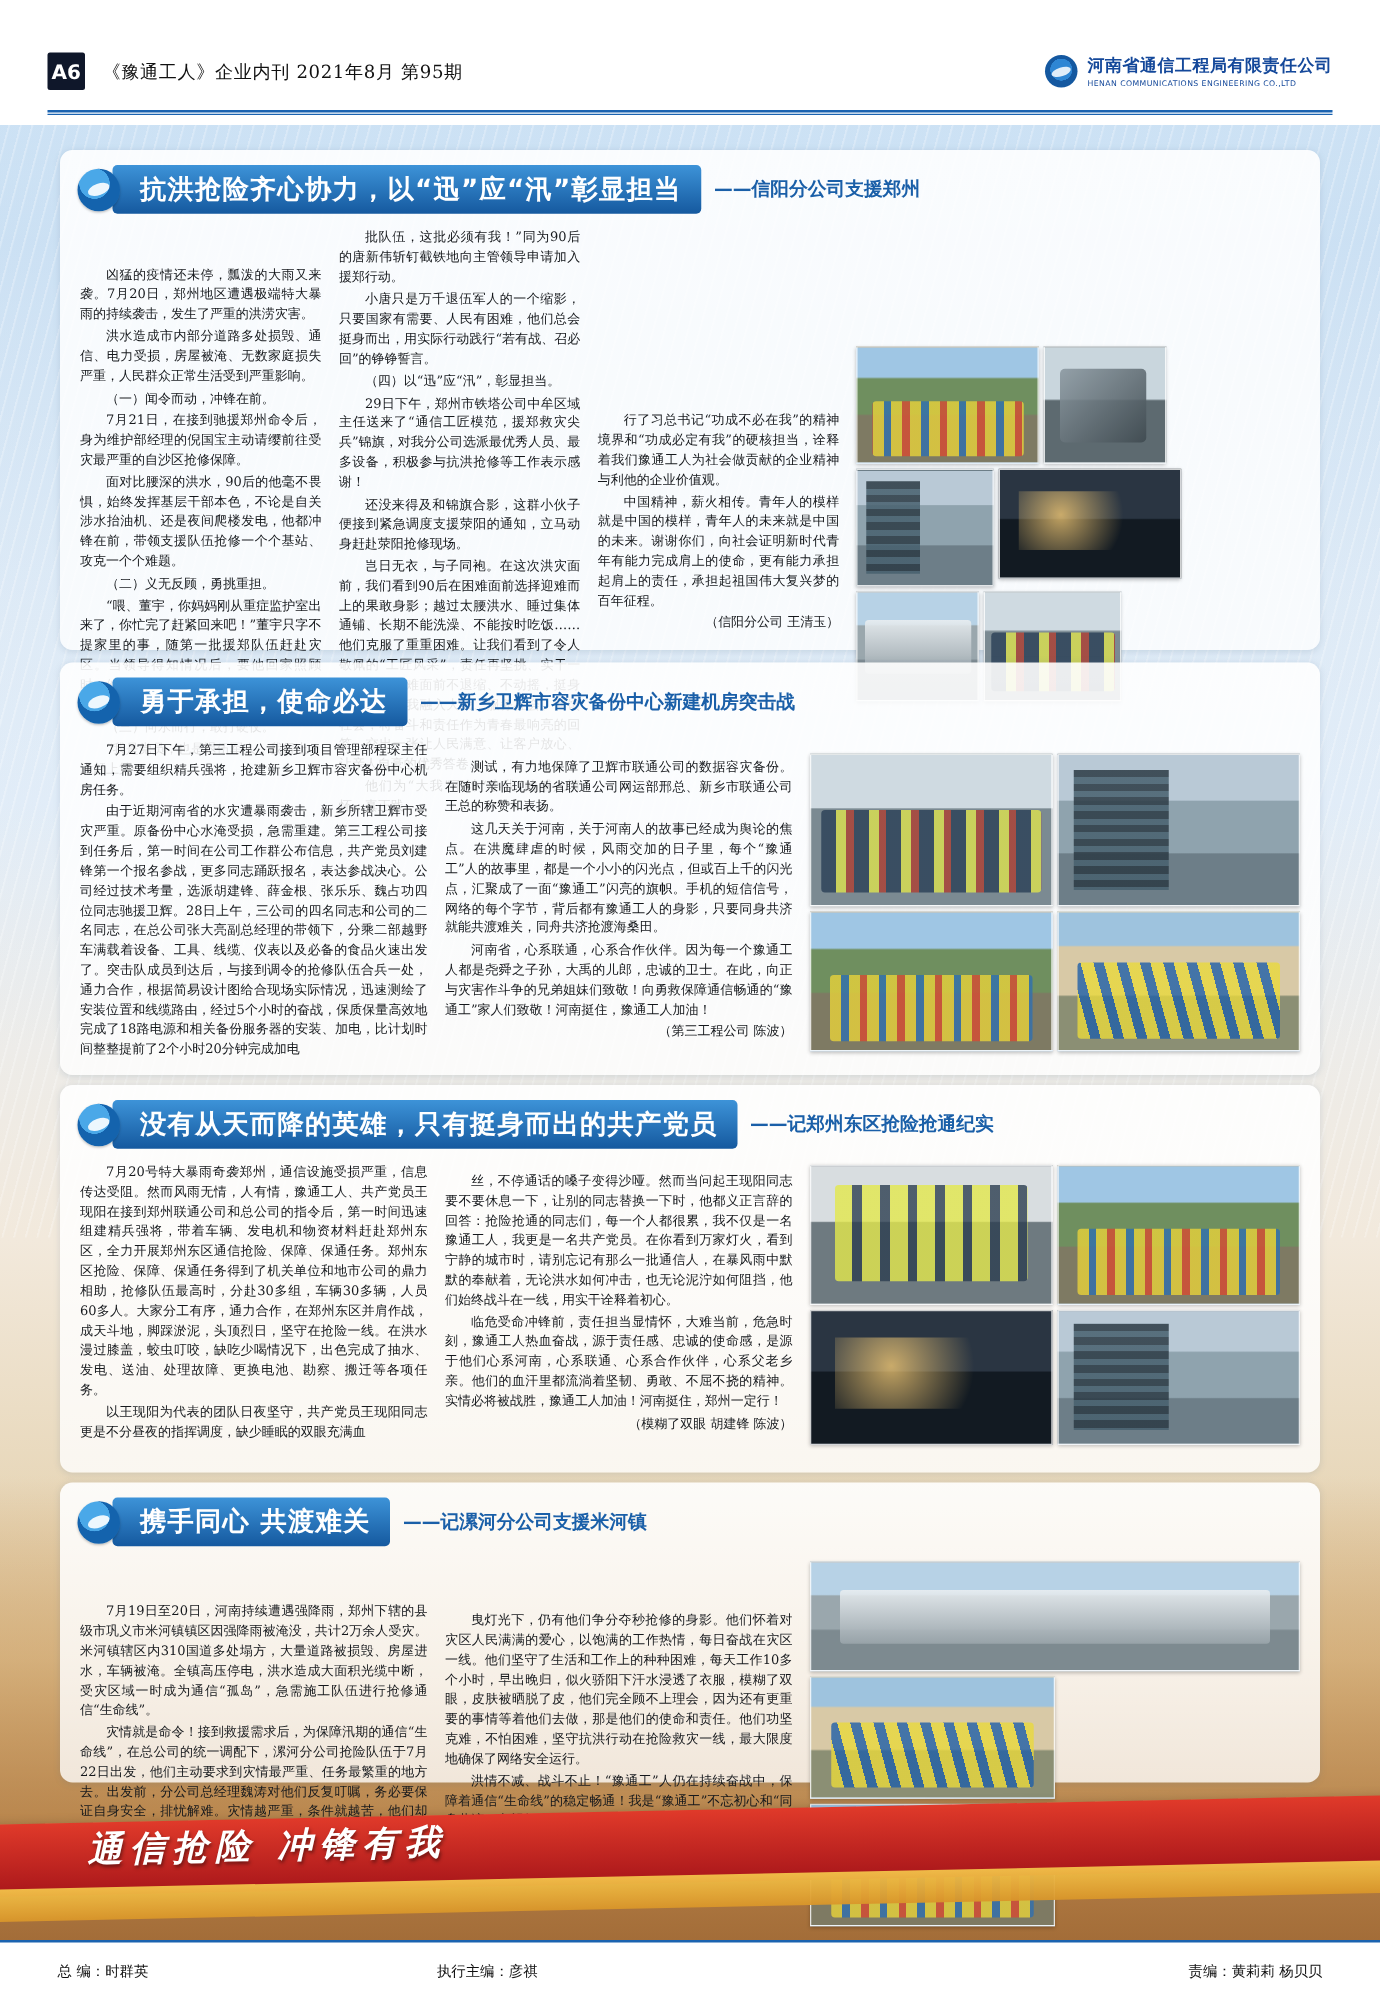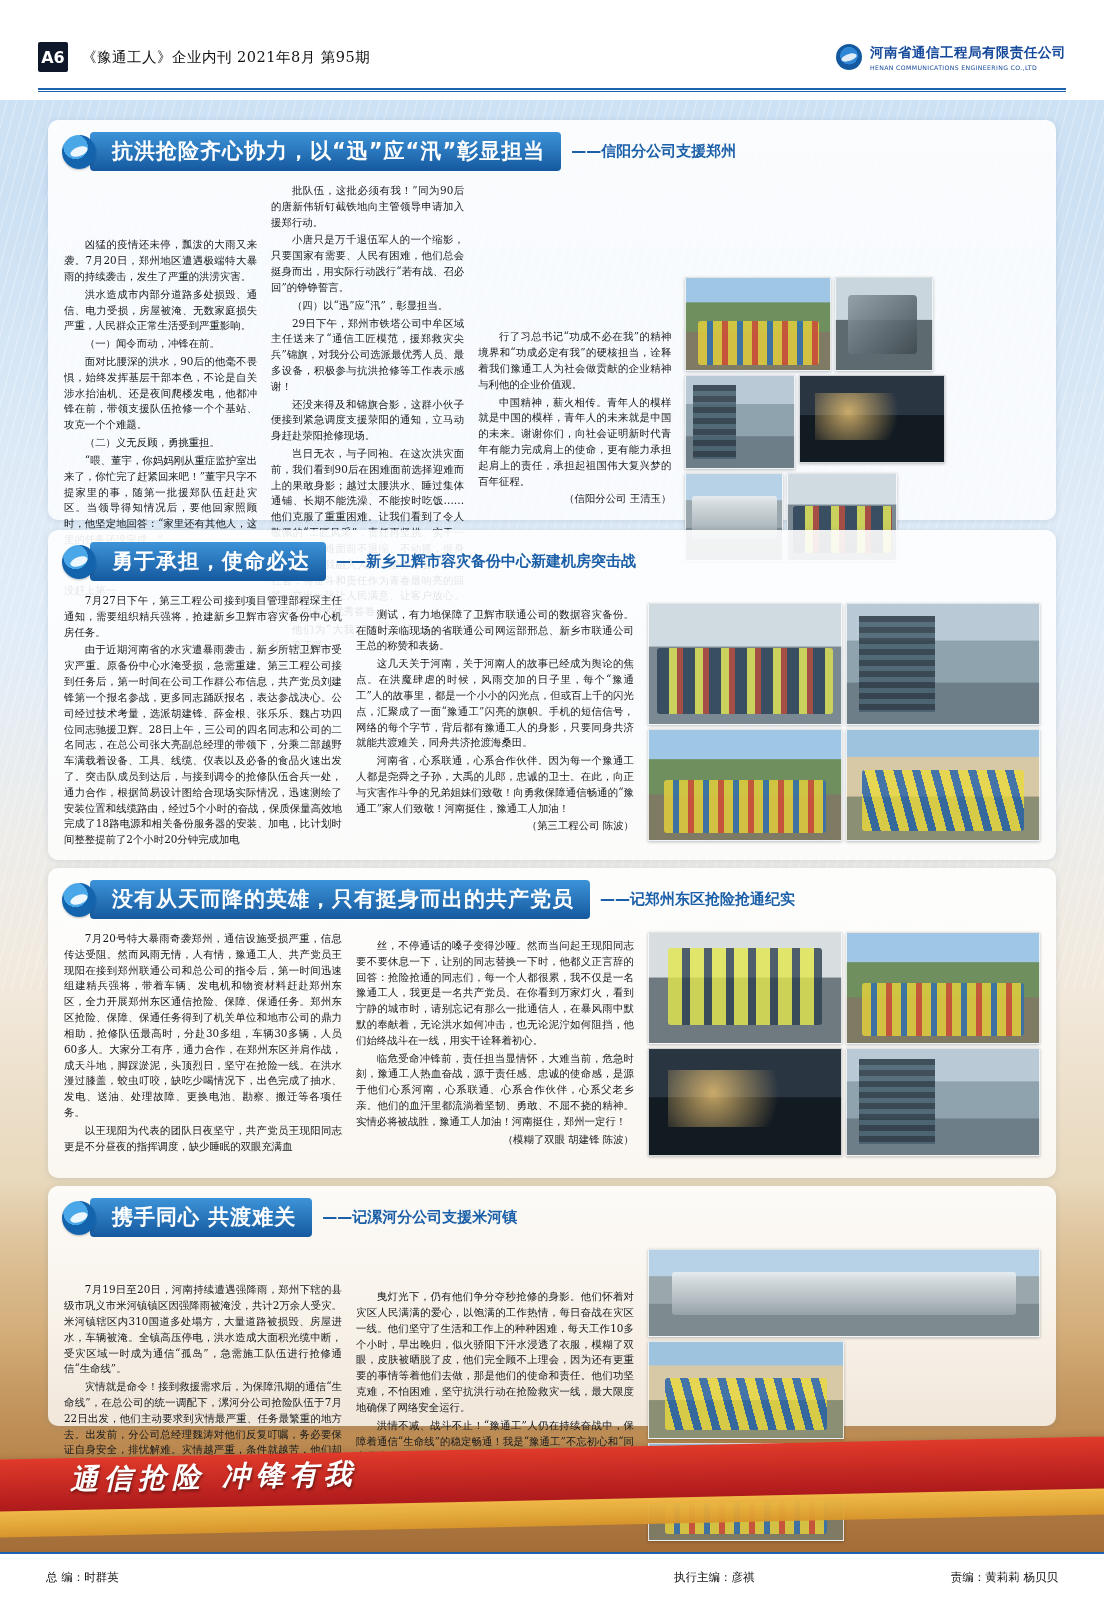--- a/index.html
+++ b/index.html
@@ -95,21 +95,21 @@
     background:linear-gradient(180deg,#f3c24a,#d9962a);transform:rotate(-1.2deg);opacity:.95;}
   .slogan{position:absolute;left:70px;top:36px;font-size:28px;font-weight:bold;color:#fff;
     letter-spacing:6px;text-shadow:1px 2px 3px rgba(0,0,0,.45);transform:rotate(-1.2deg);
     font-family:"DejaVu Serif","Liberation Serif",serif;font-style:italic;}
 
   .footer-bar{position:absolute;left:0;right:0;bottom:0;height:46px;background:#fff;
     border-top:2px solid #1b63b0;display:flex;align-items:center;}
   .footer-inner{display:flex;width:100%;padding:0 46px;font-size:11.5px;color:#111;
     font-family:"DejaVu Serif","Liberation Serif",serif;}
   .footer-inner .f1{flex:0 0 30%;}
-  .footer-inner .f2{flex:0 0 40%;text-align:right;}
+  .footer-inner .f2{flex:0 0 40%;text-align:left;}
   .footer-inner .f3{flex:1;text-align:right;}
 </style>
 </head>
 <body>
 
 <div class="bg-wash">
   <div class="sky"></div>
   <div class="rain"></div>
   <div class="water"></div>
 </div>
@@ -133,20 +133,21 @@
   <div class="headline">
     <div class="hl-badge"></div>
     <div class="hl-bar">抗洪抢险齐心协力，以“迅”应“汛”彰显担当</div>
     <div class="hl-sub">——信阳分公司支援郑州</div>
   </div>
   <div class="cols">
     <div class="col" style="width:196px;">
       <p>凶猛的疫情还未停，瓢泼的大雨又来袭。7月20日，郑州地区遭遇极端特大暴雨的持续袭击，发生了严重的洪涝灾害。</p>
       <p>洪水造成市内部分道路多处损毁、通信、电力受损，房屋被淹、无数家庭损失严重，人民群众正常生活受到严重影响。</p>
       <p>（一）闻令而动，冲锋在前。</p>
+      <p>7月21日，在接到驰援郑州命令后，身为维护部经理的倪国宝主动请缨前往受灾最严重的自沙区抢修保障。</p>
       <p>面对比腰深的洪水，90后的他毫不畏惧，始终发挥基层干部本色，不论是自关涉水抬油机、还是夜间爬楼发电，他都冲锋在前，带领支援队伍抢修一个个基站、攻克一个个难题。</p>
       <p>（二）义无反顾，勇挑重担。</p>
       <p>“喂、董宇，你妈妈刚从重症监护室出来了，你忙完了赶紧回来吧！”董宇只字不提家里的事，随第一批援郑队伍赶赴灾区。当领导得知情况后，要他回家照顾时，他坚定地回答：“家里还有其他人，这里的任务还没完成。”</p>
       <p>（三）向水而行，敢打硬仗。</p>
       <p>“我是党员，也是退伍军人，我得上！没赶上第一</p>
     </div>
     <div class="col" style="width:196px;">
       <p>批队伍，这批必须有我！”同为90后的唐新伟斩钉截铁地向主管领导申请加入援郑行动。</p>
       <p>小唐只是万千退伍军人的一个缩影，只要国家有需要、人民有困难，他们总会挺身而出，用实际行动践行“若有战、召必回”的铮铮誓言。</p>
       <p>（四）以“迅”应“汛”，彰显担当。</p>

